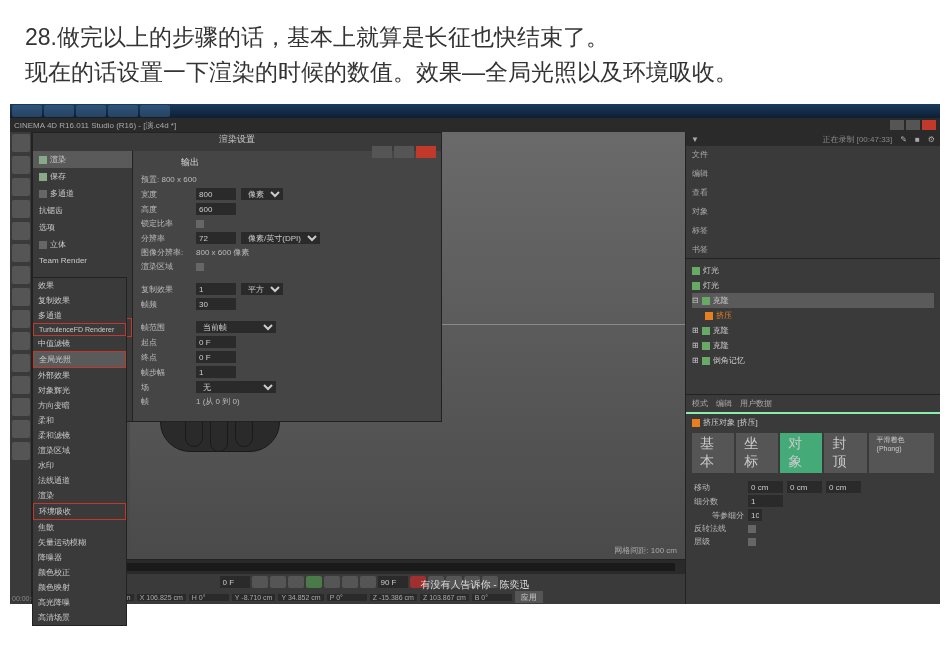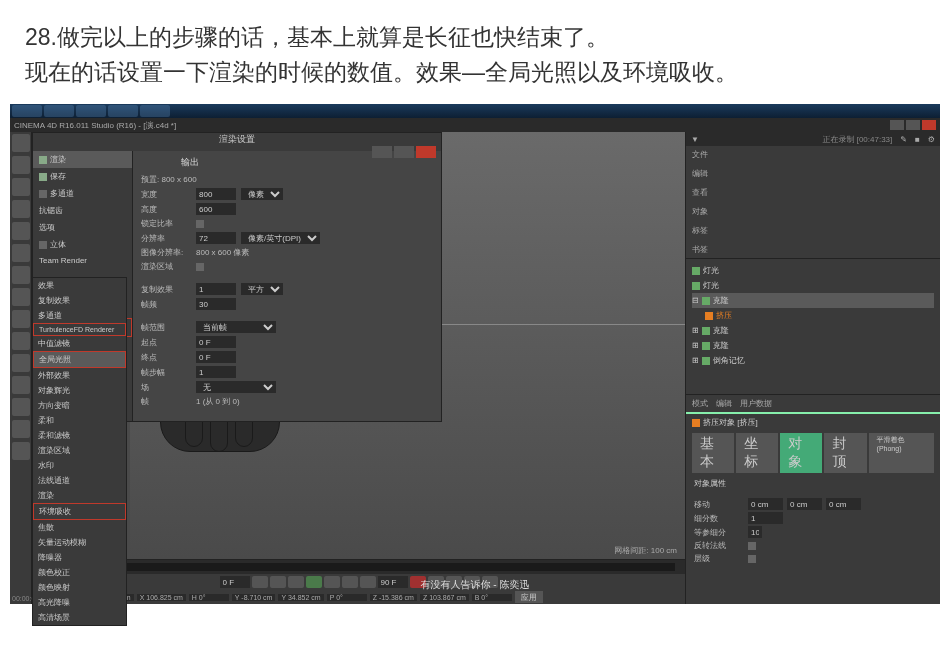--- a/index.html
+++ b/index.html
@@ -333,34 +333,33 @@
           <span class="tree-icon orange"></span>
           <span>挤压对象 [挤压]</span>
         </div>
         <div class="rp-obj-tabs">
           <span class="rp-obj-tab">基本</span>
           <span class="rp-obj-tab">坐标</span>
           <span class="rp-obj-tab active">对象</span>
           <span class="rp-obj-tab">封顶</span>
           <span class="rp-obj-tab" style="font-size:7px;">平滑着色(Phong)</span>
         </div>
-        <div style="font-size:8px;color:#ccc;padding:3px 8px;">对象属性</div>
         <div class="rp-coords">
           <div class="rp-coord-row">
               <span style="width:50px;">移动</span>
               <input class="dlg-input" style="width: 35px;" value="0 cm">
               <input class="dlg-input" style="width: 35px;" value="0 cm">
               <input class="dlg-input" style="width: 35px;" value="0 cm">
             </div>
           <div class="rp-coord-row">
               <span style="width:50px;">细分数</span>
               <input class="dlg-input" style="width: 35px;" value="1">
             </div>
           <div class="rp-coord-row">
-              <span style="width:50px;">等参细分</span>
+              <span style="width:50px;text-align:right;">等参细分</span>
               <input class="dlg-input" style="width: 14px;" value="10">
             </div>
           <div class="rp-coord-row">
               <span style="width:50px;">反转法线</span>
               <span class="check"></span>
             </div>
           <div class="rp-coord-row">
               <span style="width:50px;">层级</span>
               <span class="check"></span>
             </div>

